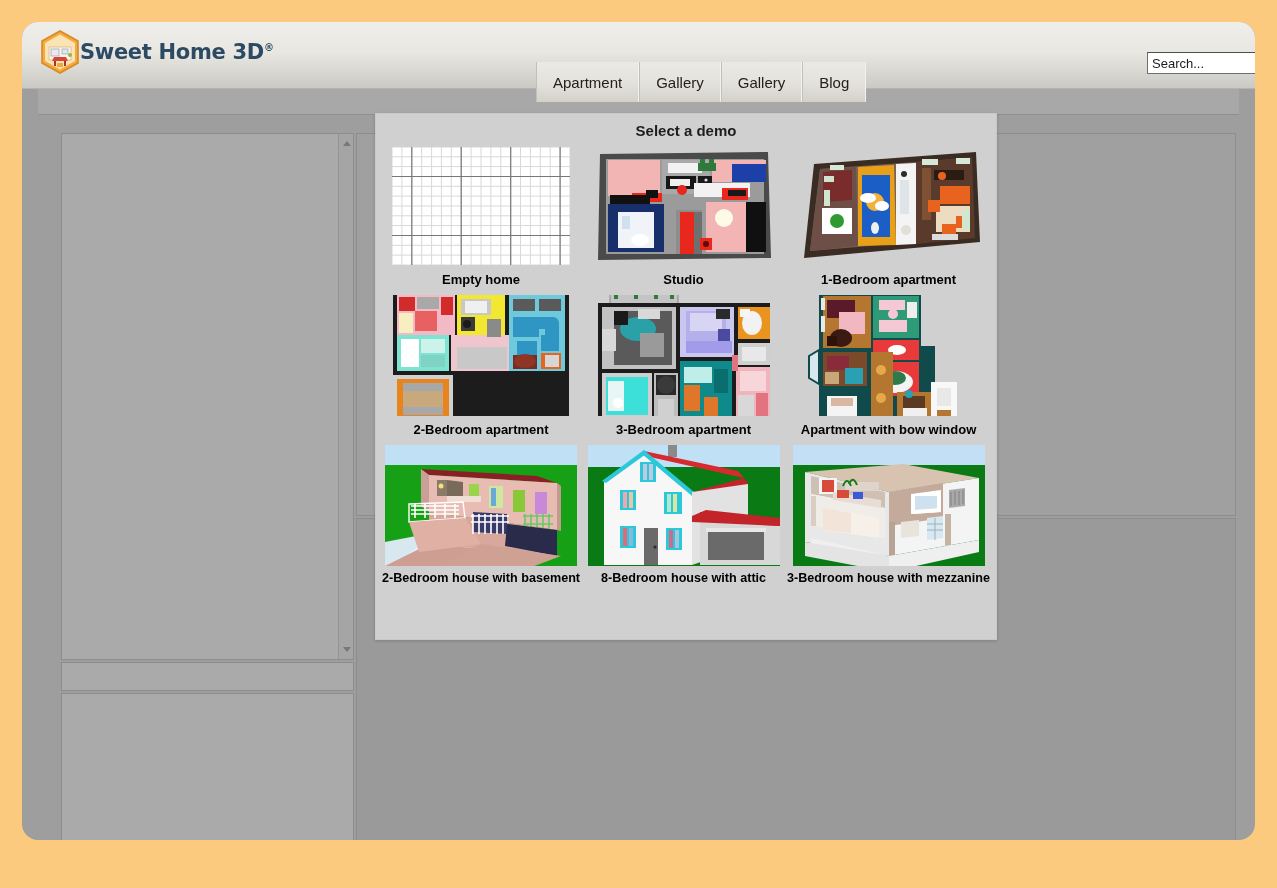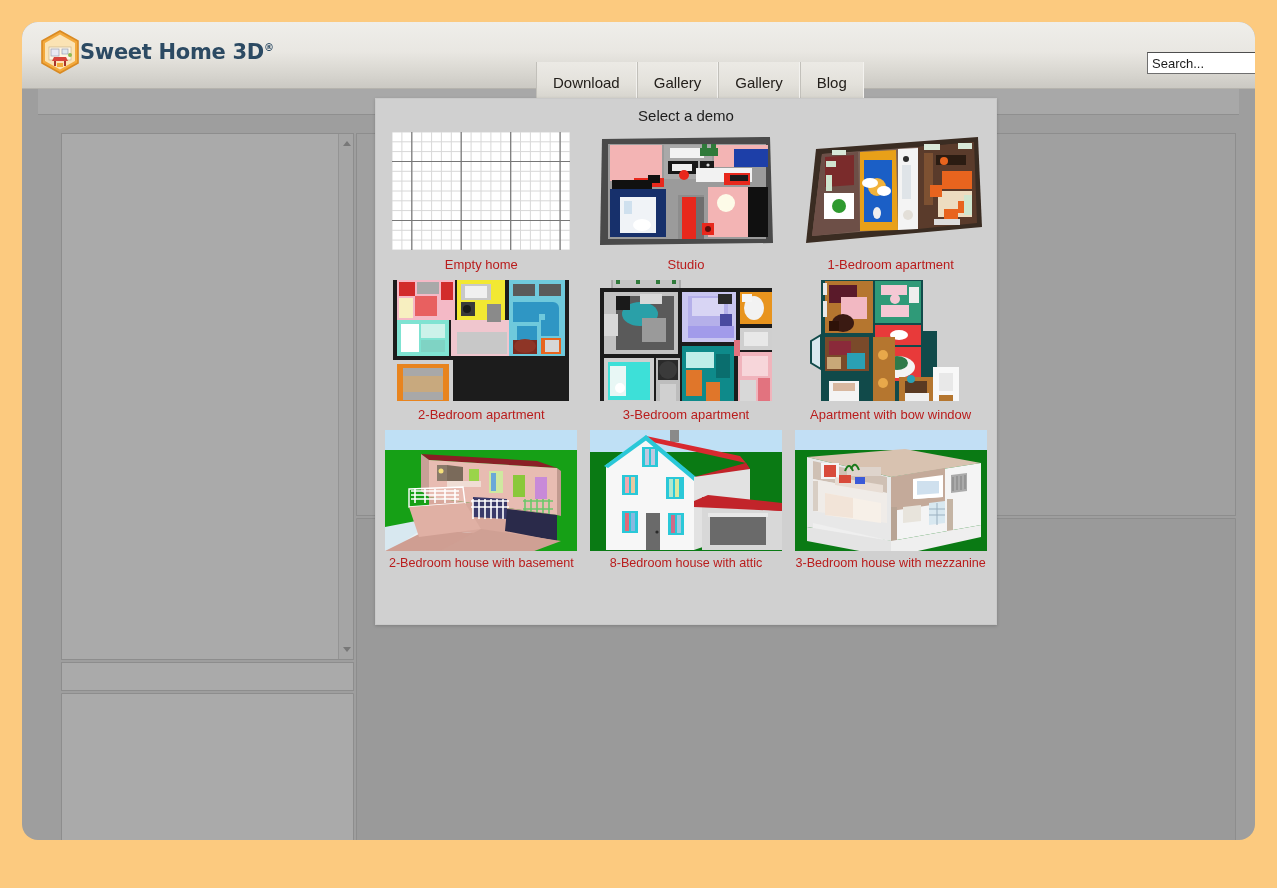--- a/index.html
+++ b/index.html
@@ -117,26 +117,27 @@
     display: block; width: 0; height: 0;
     border-left: 4px solid transparent;
     border-right: 4px solid transparent;
   }
   .sb-arrow.up i { border-bottom: 5px solid #787878; }
   .sb-arrow.down i { border-top: 5px solid #787878; }
 
   
   #demo-dialog {
     position: absolute;
-    left: 353px; top: 76px;
+    left: 353px; top: 91px;
     width: 622px; height: 527px;
     background: #d0d0d0;
     border: 1px solid #c9c9c9;
     box-shadow: 0 1px 3px rgba(0,0,0,0.18);
     z-index: 50;
+    font-weight: bold;
   }
   #dialog-title {
     text-align: center;
     font-size: 15px; color: #1d1d1d;
     padding: 8px 0 6px 0;
   }
   #demo-grid {
     display: grid;
     grid-template-columns: repeat(3, 1fr);
     column-gap: 6px;
@@ -148,21 +149,21 @@
     align-items: center;
     cursor: pointer;
   }
   .thumb-box {
     width: 192px; height: 121px;
     display: flex; align-items: center; justify-content: center;
     overflow: hidden;
   }
   .thumb-svg { display: block; }
   .demo-label {
-    font-size: 13px; color: #b91c1c;
+    font-size: 13px; color: #000000;
     padding: 6px 0 8px 0;
     text-align: center;
     white-space: nowrap;
   }
   .row3 .demo-label { font-size: 12.6px; padding-top: 5px; }
 </style>
 </head>
 <body>
 
 <div id="window-frame">
@@ -200,21 +201,21 @@
           <rect x="14" y="31" width="2" height="5" fill="#a8342c"></rect>
           <rect x="24" y="31" width="2" height="5" fill="#a8342c"></rect>
           <rect x="17" y="33" width="6" height="4" fill="#f3a93c"></rect>
           <circle cx="30" cy="25" r="2" fill="#8fb94f"></circle>
         </svg>
       </span>
       <span class="logo-text"><span>Sweet Home 3D</span><span class="logo-reg">®</span></span>
     </div>
 
     <nav id="main-nav">
-      <div class="nav-item">Download</div>
+      <div class="nav-item">Apartment</div>
       <div class="nav-item">Gallery</div>
       <div class="nav-item">Gallery</div>
       <div class="nav-item">Blog</div>
     </nav>
 
     <div id="search-wrap">
       <input id="search-input" type="text" placeholder="Search..." style="">
     </div>
   </div>
 

